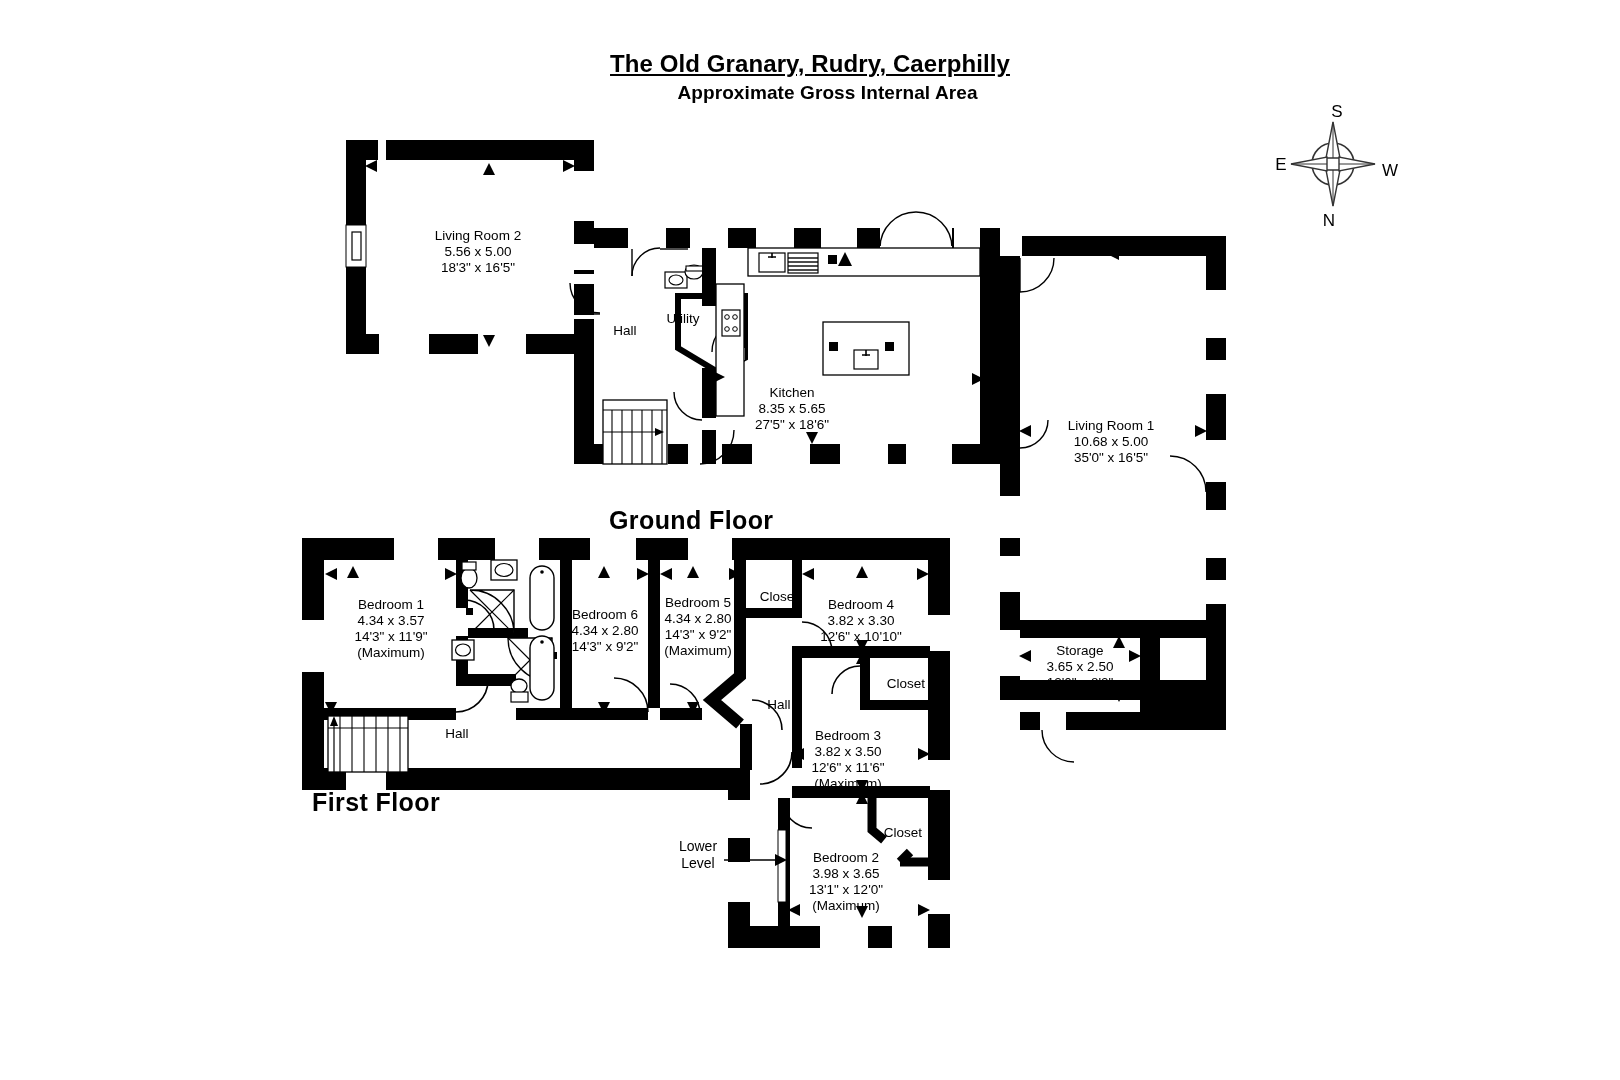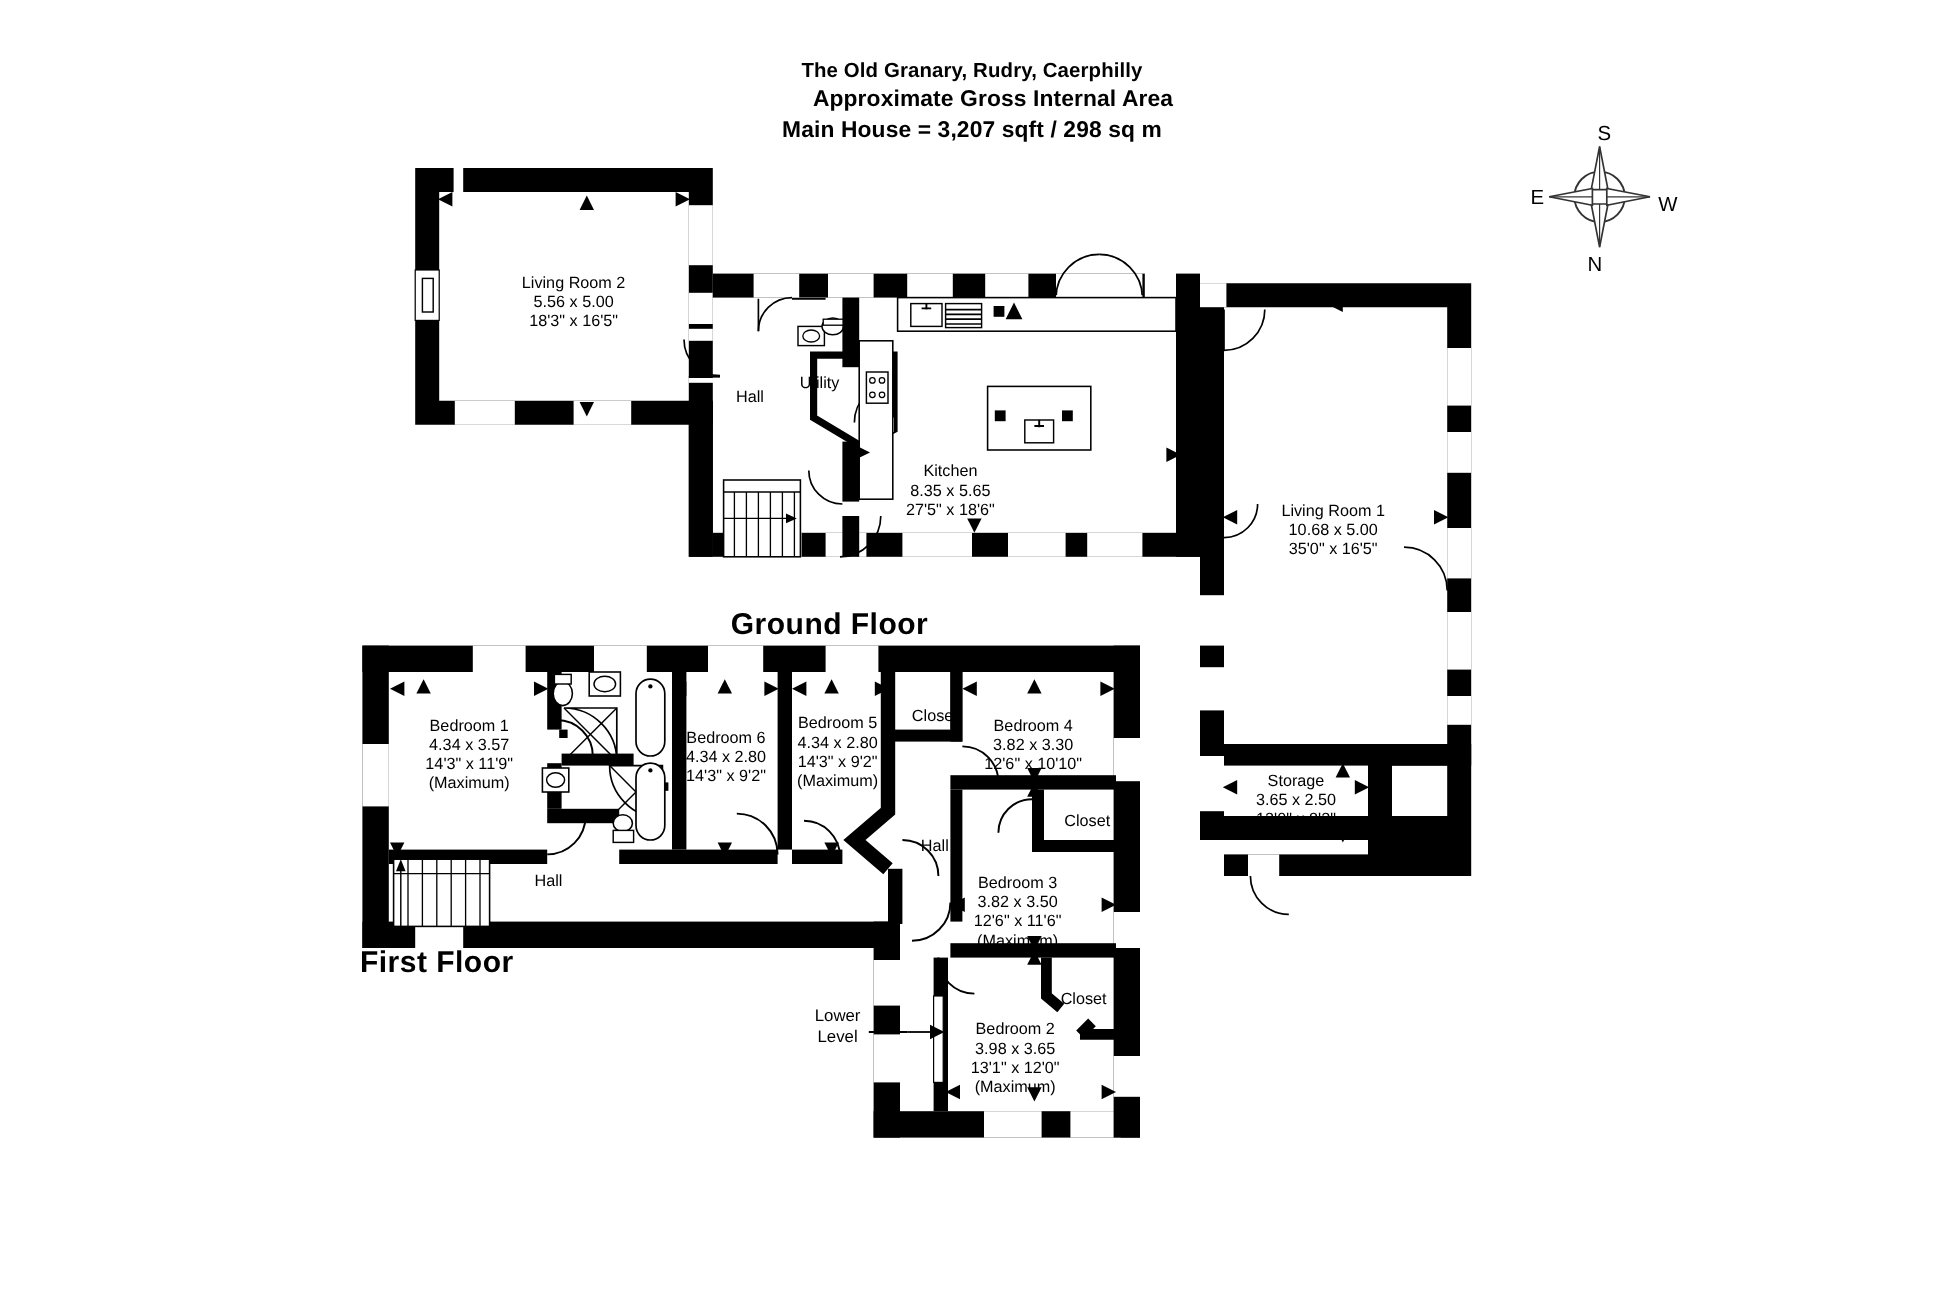--- a/index.html
+++ b/index.html
@@ -27,33 +27,33 @@
     top: 48px;
     width: 1620px;
     text-align: center;
     pointer-events: none;
   }
   .title-line {
     font-weight: bold;
     letter-spacing: 0.1px;
     line-height: 1.32;
   }
-  .title-line.l1 { font-size: 17px; }
+  .title-line.l1 { font-size: 24px; text-decoration: underline; }
   .title-line.l2 { font-size: 19px; padding-left: 35px; }
   .title-line.l3 { font-size: 19px; }
 
   .floor-label {
     position: absolute;
     font-weight: bold;
     font-size: 25px;
     letter-spacing: 0.4px;
     white-space: nowrap;
   }
   #ground-floor-label { left: 565px; top: 506px; margin-left: 44px; }
-  #first-floor-label  { left: 300px; top: 788px; }
+  #first-floor-label  { left: 312px; top: 788px; }
 
   svg.plan-svg {
     position: absolute;
     left: 0; top: 0;
     width: 1620px;
     height: 1080px;
   }
   text.rm {
     font-family: "Liberation Sans", sans-serif;
     font-size: 13.5px;
@@ -74,21 +74,20 @@
   }
 </style>
 </head>
 <body>
 
 <div id="plan-root">
 
   <div class="title-block">
     <div class="title-line l1">The Old Granary, Rudry, Caerphilly</div>
     <div class="title-line l2">Approximate Gross Internal Area</div>
-    <div class="title-line l3">Main House =  3,207 sqft / 298 sq m</div>
   </div>
 
   <div class="floor-label" id="ground-floor-label">Ground Floor</div>
   <div class="floor-label" id="first-floor-label">First Floor</div>
 
   <svg class="plan-svg" viewBox="0 0 1620 1080" xmlns="http://www.w3.org/2000/svg">
 
     <g>
       <circle cx="1333" cy="164" r="21" fill="#ffffff" stroke="#333" stroke-width="1.6"></circle>
 

